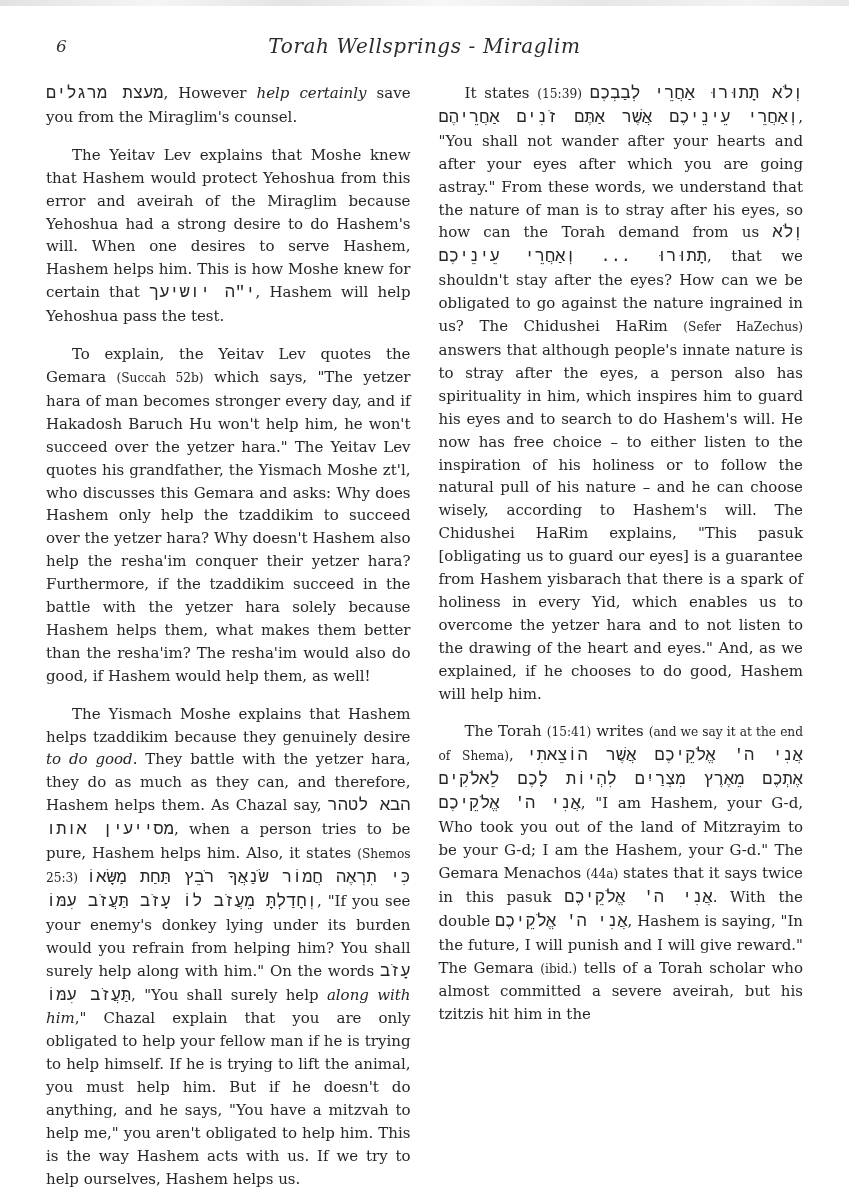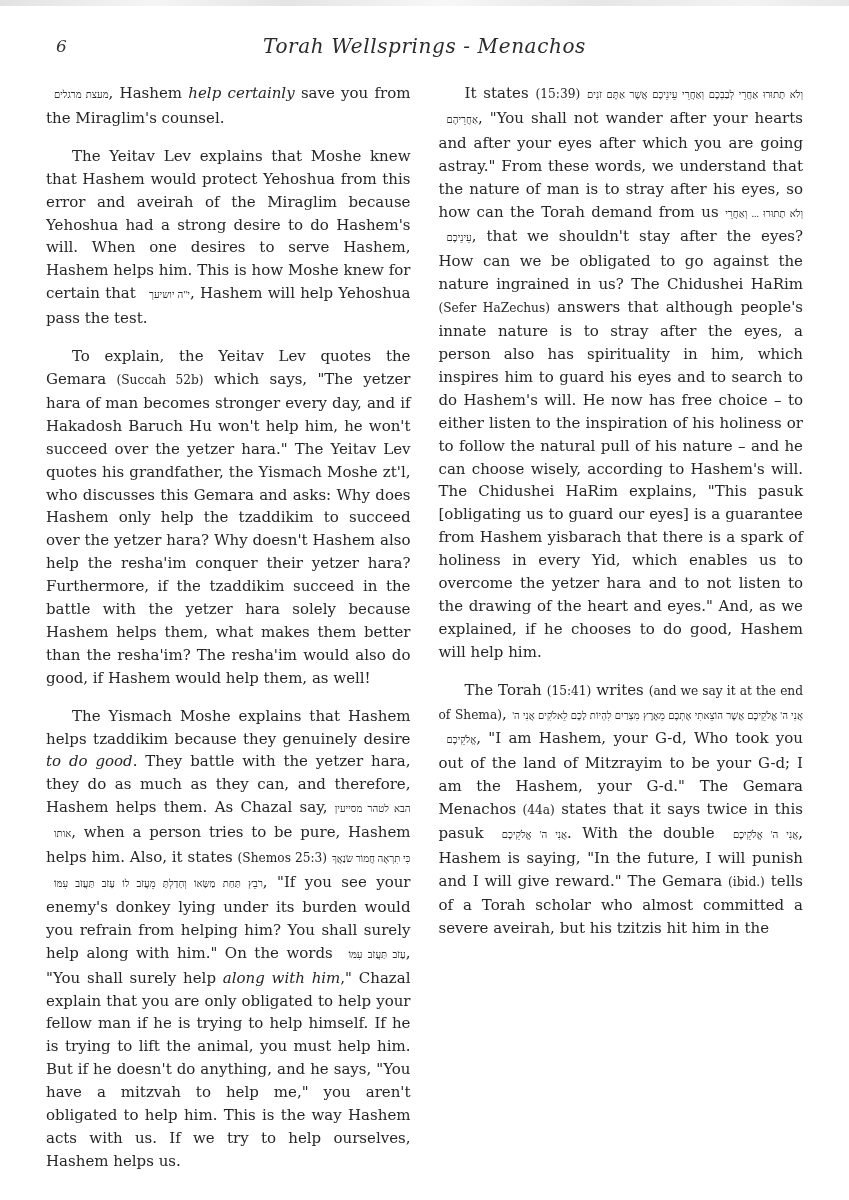--- a/index.html
+++ b/index.html
@@ -31,37 +31,37 @@
     font-size:20px; font-weight:normal; font-style:italic;
     letter-spacing:.6px; color:#2b2b2b;
     padding-top:4px;
   }
   .cols { display:flex; gap:28px; }
   .col { flex:1 1 0; text-align:justify; font-size:15px; line-height:22.9px; }
   p.para { margin:0 0 15px 0; }
   p.para.indent { text-indent:26px; }
   .r-n {}
   .r-i { font-style:italic; }
-  .r-he { font-family:Liberation Serif, serif; font-size:10px; unicode-bidi:embed;margin-left:8px; }
+  .r-he { font-family:Liberation Mono, monospace; font-size:17px; unicode-bidi:embed; }
   .r-c { font-size:12.2px;margin-top:13px; }
 </style>
 </head>
 <body>
 
 <div class="page">
   <div class="scan-edge"></div>
 
   <header class="page-header">
     <span class="pagenum">6</span>
-    <h1 class="title">Torah Wellsprings - Menachos</h1>
+    <h1 class="title">Torah Wellsprings - Miraglim</h1>
   </header>
 
   <main class="cols">
     <section class="col">
-        <p class="para" dir="ltr"><span class="r-he" dir="rtl">מעצת מרגלים</span><span class="r-n">, Hashem </span><span class="r-i">help certainly</span><span class="r-n"> save you from the Miraglim's counsel.</span></p>
+        <p class="para" dir="ltr"><span class="r-he" dir="rtl">מעצת מרגלים</span><span class="r-n">, However </span><span class="r-i">help certainly</span><span class="r-n"> save you from the Miraglim's counsel.</span></p>
         <p class="para indent" dir="ltr"><span class="r-n">The Yeitav Lev explains that Moshe knew that Hashem would protect Yehoshua from this error and aveirah of the Miraglim because Yehoshua had a strong desire to do Hashem's will. When one desires to serve Hashem, Hashem helps him. This is how Moshe knew for certain that </span><span class="r-he" dir="rtl">י"ה יושיעך</span><span class="r-n">, Hashem will help Yehoshua pass the test.</span></p>
         <p class="para indent" dir="ltr"><span class="r-n">To explain, the Yeitav Lev quotes the Gemara </span><span class="r-c">(Succah 52b)</span><span class="r-n"> which says, "The yetzer hara of man becomes stronger every day, and if Hakadosh Baruch Hu won't help him, he won't succeed over the yetzer hara." The Yeitav Lev quotes his grandfather, the Yismach Moshe zt'l, who discusses this Gemara and asks: Why does Hashem only help the tzaddikim to succeed over the yetzer hara? Why doesn't Hashem also help the resha'im conquer their yetzer hara? Furthermore, if the tzaddikim succeed in the battle with the yetzer hara solely because Hashem helps them, what makes them better than the resha'im? The resha'im would also do good, if Hashem would help them, as well!</span></p>
         <p class="para indent" dir="ltr"><span class="r-n">The Yismach Moshe explains that Hashem helps tzaddikim because they genuinely desire </span><span class="r-i">to do good</span><span class="r-n">. They battle with the yetzer hara, they do as much as they can, and therefore, Hashem helps them. As Chazal say, </span><span class="r-he" dir="rtl">הבא לטהר מסייעין אותו</span><span class="r-n">, when a person tries to be pure, Hashem helps him. Also, it states </span><span class="r-c">(Shemos 25:3)</span><span class="r-n"> </span><span class="r-he" dir="rtl">כִּי תִרְאֶה חֲמוֹר שֹׂנַאֲךָ רֹבֵץ תַּחַת מַשָּׂאוֹ וְחָדַלְתָּ מֵעֲזֹב לוֹ עָזֹב תַּעֲזֹב עִמּוֹ</span><span class="r-n">, "If you see your enemy's donkey lying under its burden would you refrain from helping him? You shall surely help along with him." On the words </span><span class="r-he" dir="rtl">עָזֹב תַּעֲזֹב עִמּוֹ</span><span class="r-n">, "You shall surely help </span><span class="r-i">along with him</span><span class="r-n">," Chazal explain that you are only obligated to help your fellow man if he is trying to help himself. If he is trying to lift the animal, you must help him. But if he doesn't do anything, and he says, "You have a mitzvah to help me," you aren't obligated to help him. This is the way Hashem acts with us. If we try to help ourselves, Hashem helps us.</span></p>
       </section>
     <section class="col">
         <p class="para indent" dir="ltr"><span class="r-n">It states </span><span class="r-c">(15:39)</span><span class="r-n"> </span><span class="r-he" dir="rtl">וְלֹא תָתוּרוּ אַחֲרֵי לְבַבְכֶם וְאַחֲרֵי עֵינֵיכֶם אֲשֶׁר אַתֶּם זֹנִים אַחֲרֵיהֶם</span><span class="r-n">, "You shall not wander after your hearts and after your eyes after which you are going astray." From these words, we understand that the nature of man is to stray after his eyes, so how can the Torah demand from us </span><span class="r-he" dir="rtl">וְלֹא תָתוּרוּ ... וְאַחֲרֵי עֵינֵיכֶם</span><span class="r-n">, that we shouldn't stay after the eyes? How can we be obligated to go against the nature ingrained in us? The Chidushei HaRim </span><span class="r-c">(Sefer HaZechus)</span><span class="r-n"> answers that although people's innate nature is to stray after the eyes, a person also has spirituality in him, which inspires him to guard his eyes and to search to do Hashem's will. He now has free choice – to either listen to the inspiration of his holiness or to follow the natural pull of his nature – and he can choose wisely, according to Hashem's will. The Chidushei HaRim explains, "This pasuk [obligating us to guard our eyes] is a guarantee from Hashem yisbarach that there is a spark of holiness in every Yid, which enables us to overcome the yetzer hara and to not listen to the drawing of the heart and eyes." And, as we explained, if he chooses to do good, Hashem will help him.</span></p>
         <p class="para indent" dir="ltr"><span class="r-n">The Torah </span><span class="r-c">(15:41)</span><span class="r-n"> writes </span><span class="r-c">(and we say it at the end of Shema)</span><span class="r-n">, </span><span class="r-he" dir="rtl">אֲנִי ה' אֱלֹקֵיכֶם אֲשֶׁר הוֹצֵאתִי אֶתְכֶם מֵאֶרֶץ מִצְרַיִם לִהְיוֹת לָכֶם לֵאלֹקִים אֲנִי ה' אֱלֹקֵיכֶם</span><span class="r-n">, "I am Hashem, your G-d, Who took you out of the land of Mitzrayim to be your G-d; I am the Hashem, your G-d." The Gemara Menachos </span><span class="r-c">(44a)</span><span class="r-n"> states that it says twice in this pasuk </span><span class="r-he" dir="rtl">אֲנִי ה' אֱלֹקֵיכֶם</span><span class="r-n">. With the double </span><span class="r-he" dir="rtl">אֲנִי ה' אֱלֹקֵיכֶם</span><span class="r-n">, Hashem is saying, "In the future, I will punish and I will give reward." The Gemara </span><span class="r-c">(ibid.)</span><span class="r-n"> tells of a Torah scholar who almost committed a severe aveirah, but his tzitzis hit him in the</span></p>
       </section>
   </main>
 </div>

